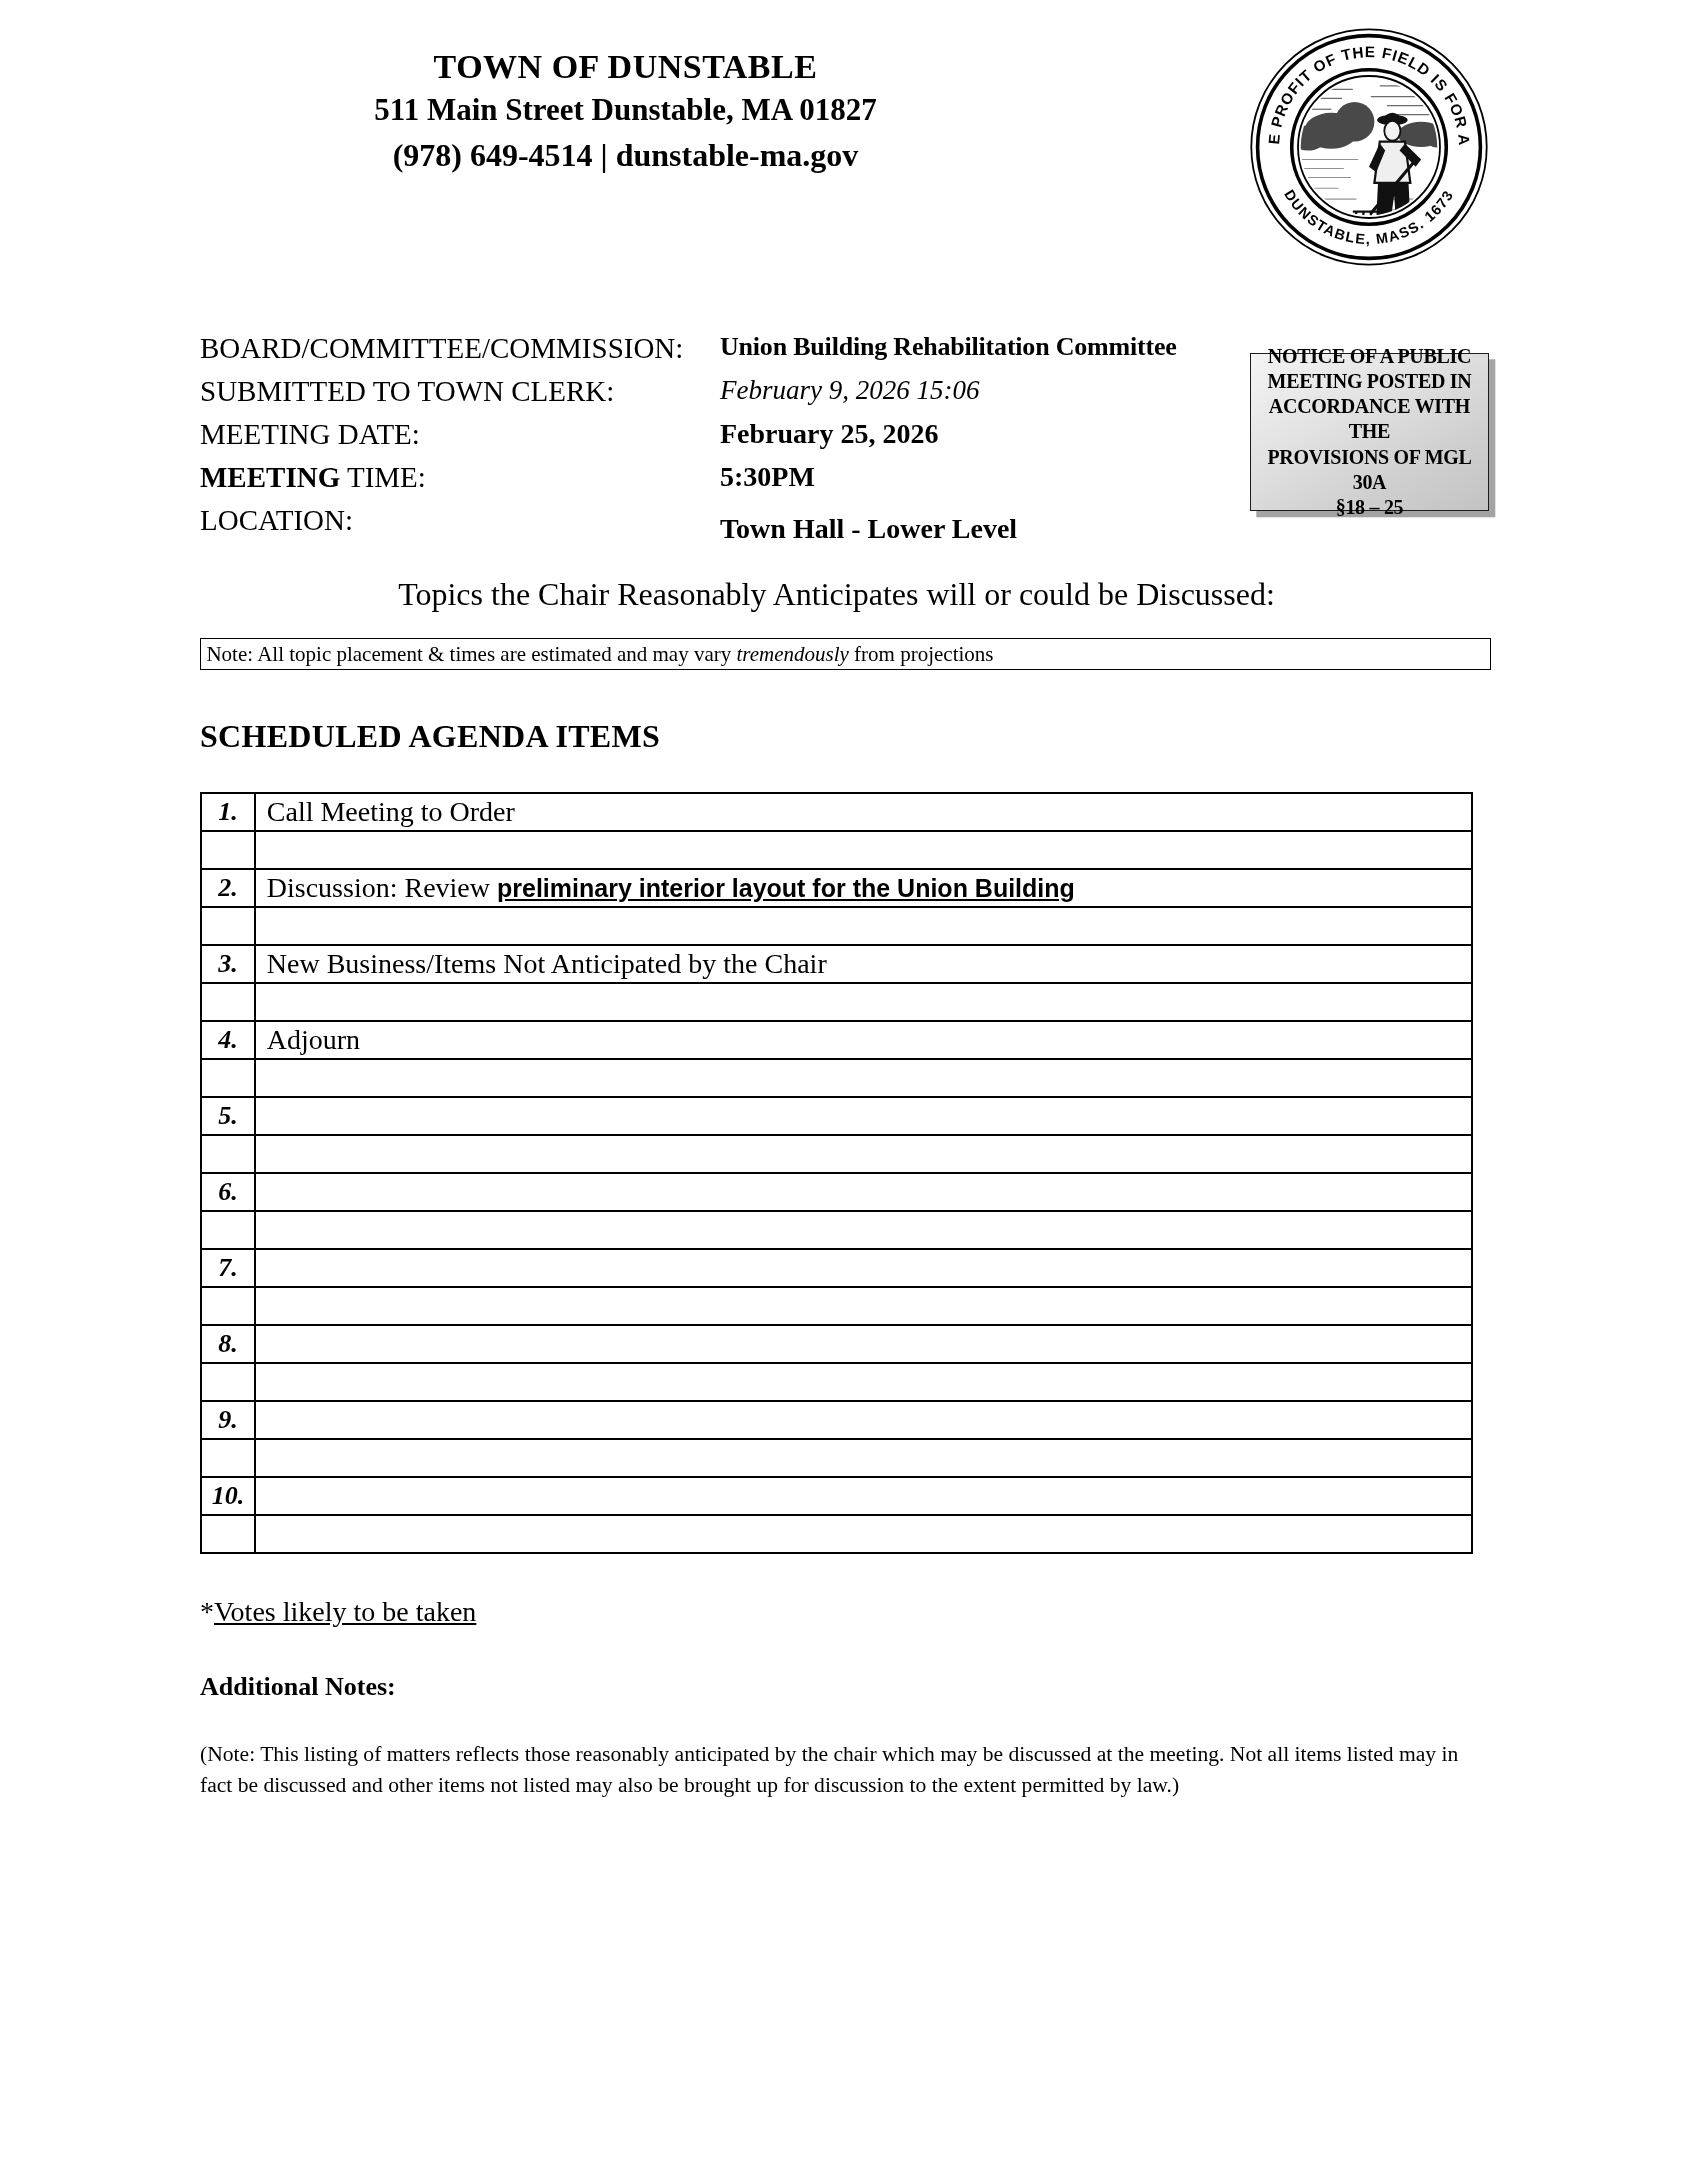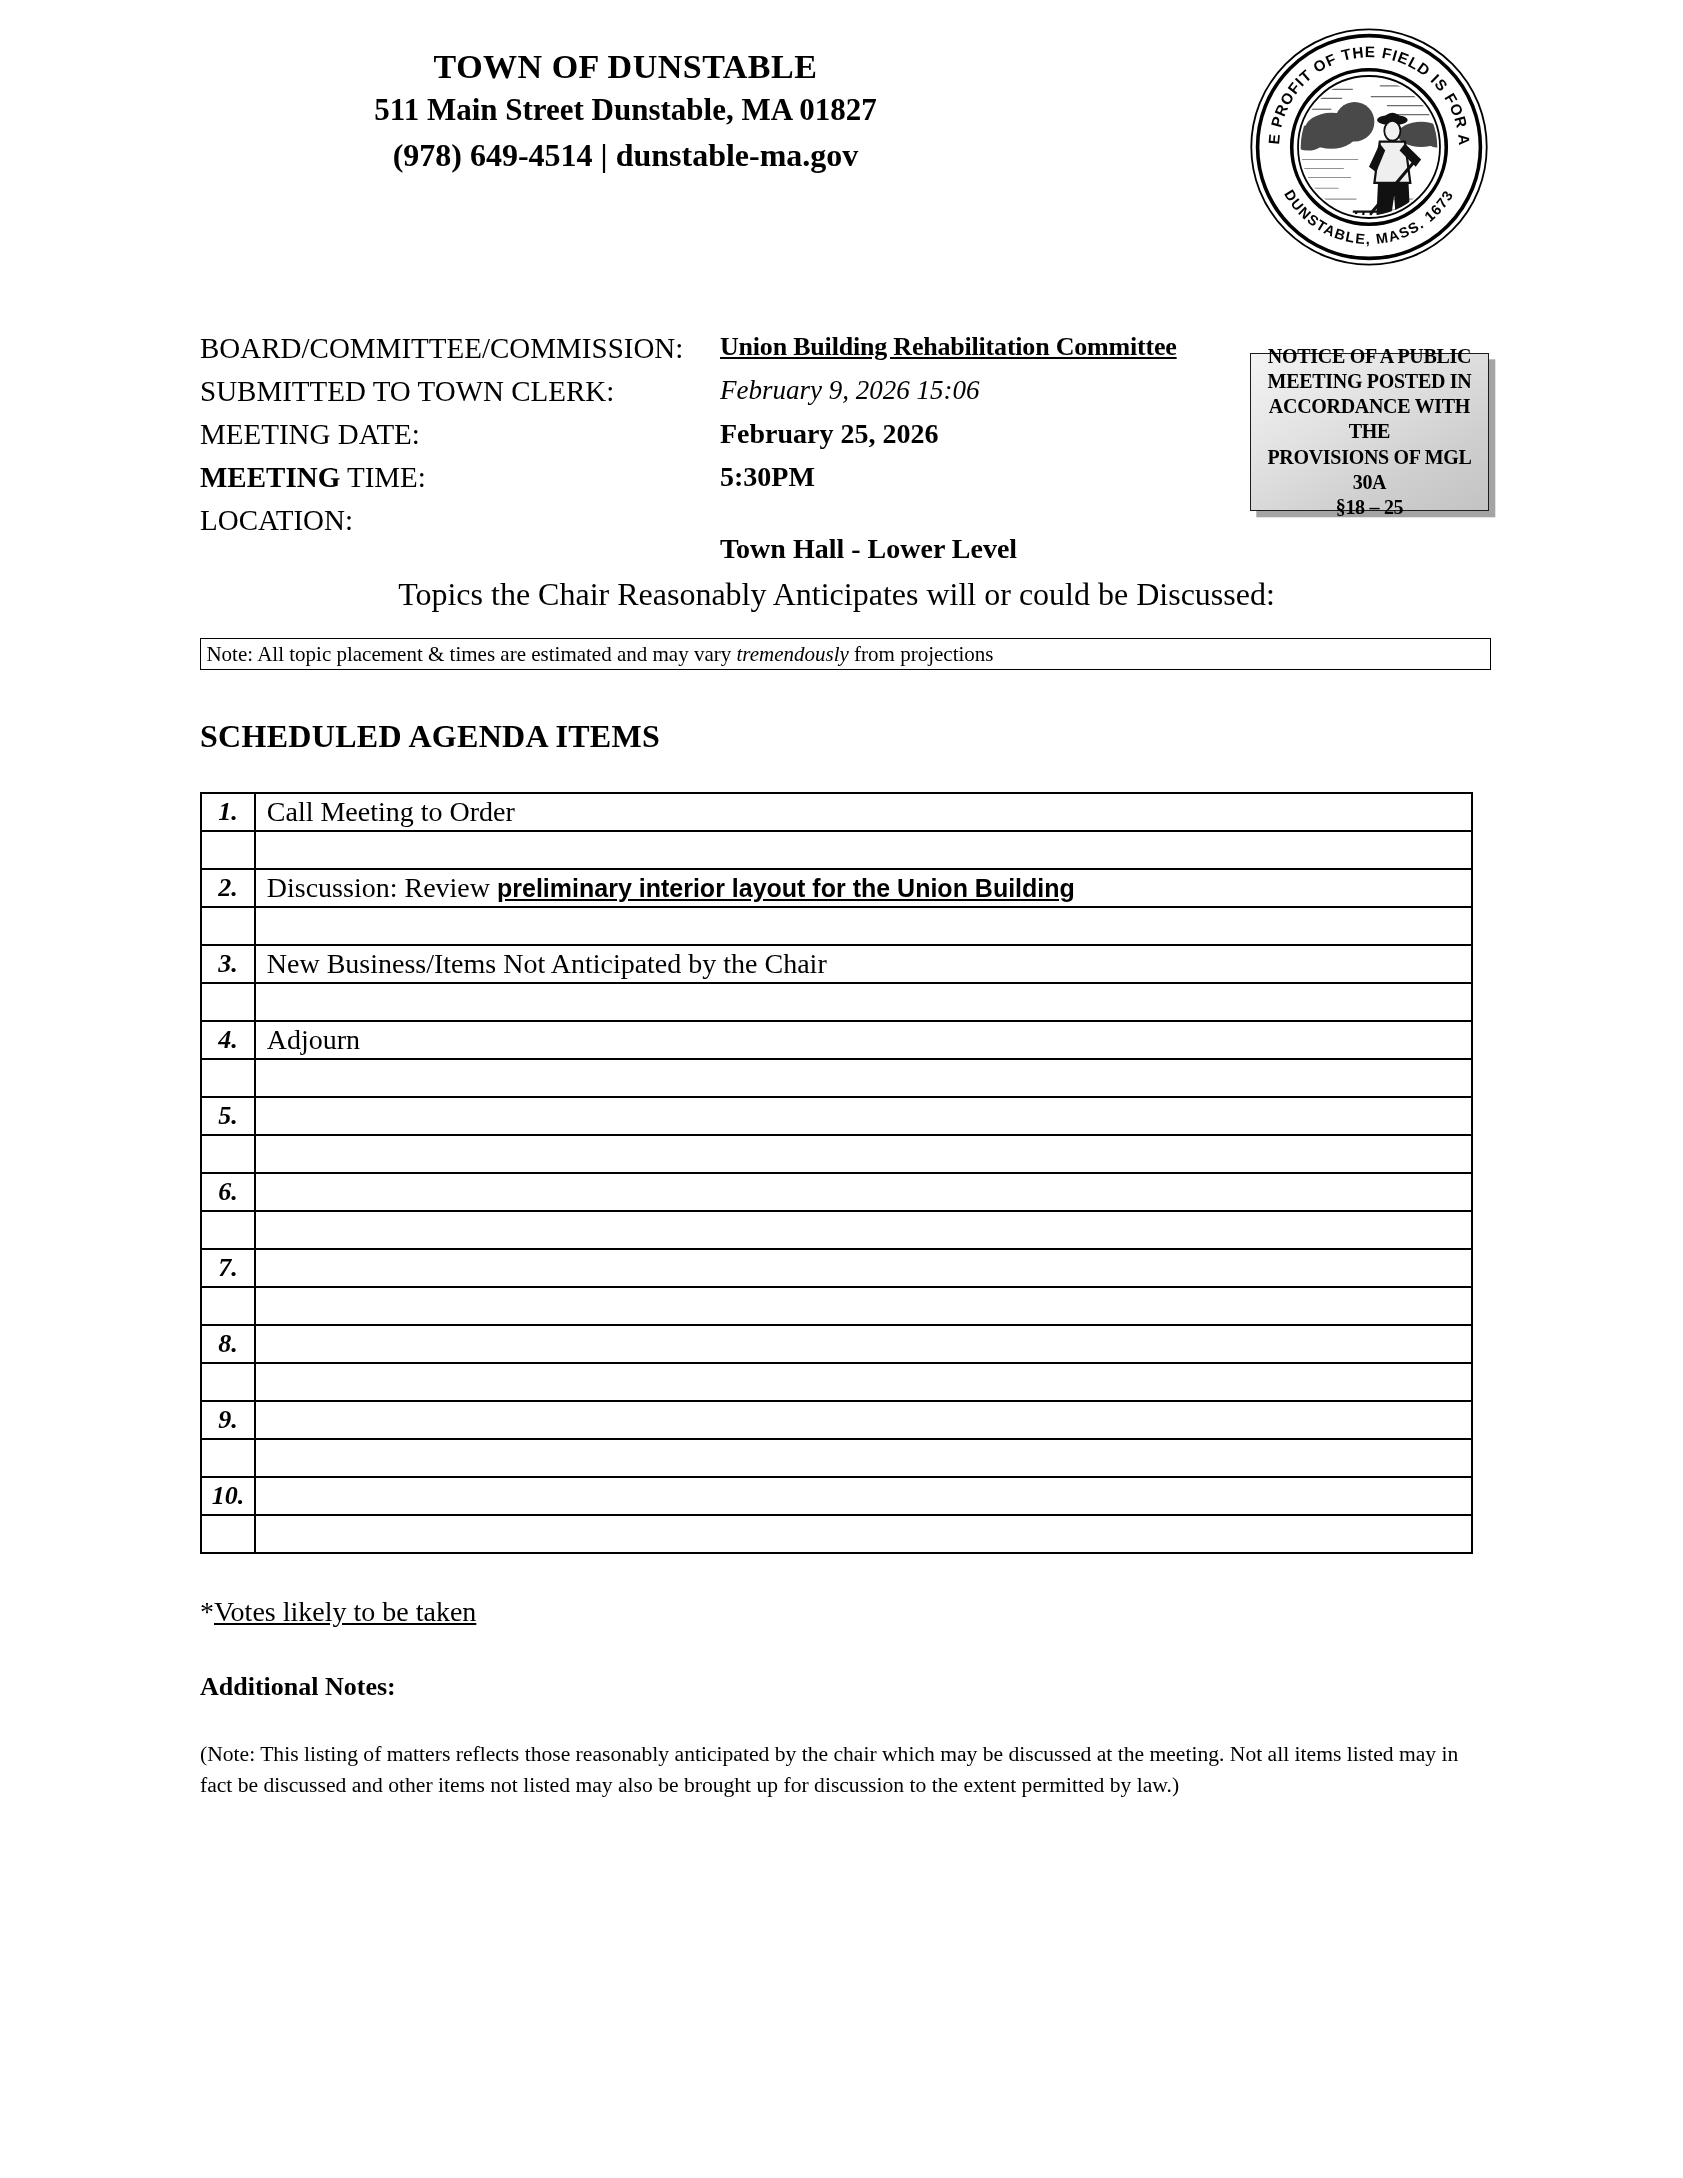--- a/index.html
+++ b/index.html
@@ -77,32 +77,31 @@
     position: absolute;
     left: 520px;
     top: 0;
     font-size: 27px;
     white-space: nowrap;
   }
   .v-committee {
     font-weight: bold;
     font-size: 26px;
     letter-spacing: -0.2px;
-    text-decoration: underline;
   }
   .v-submitted {
     font-style: italic;
     font-size: 27px;
   }
   .v-date { font-weight: bold; font-size: 28px; }
   .v-time { font-weight: bold; font-size: 28px; }
   .v-location { font-weight: bold; font-size: 28px; }
 
   .info-row.r-location { height: 49px; }
-  .info-row.r-location .info-value { top: 9px; margin-top: 20px; }
+  .info-row.r-location .info-value { top: 9px; }
 
   
   #notice-box {
     position: absolute;
     left: 1250px;
     top: 353px;
     width: 239px;
     height: 158px;
     border: 1.8px solid #1c1c1c;
     background: linear-gradient(150deg, #f4f4f4 0%, #e2e2e2 38%, #cfcfcf 72%, #c3c3c3 100%);

